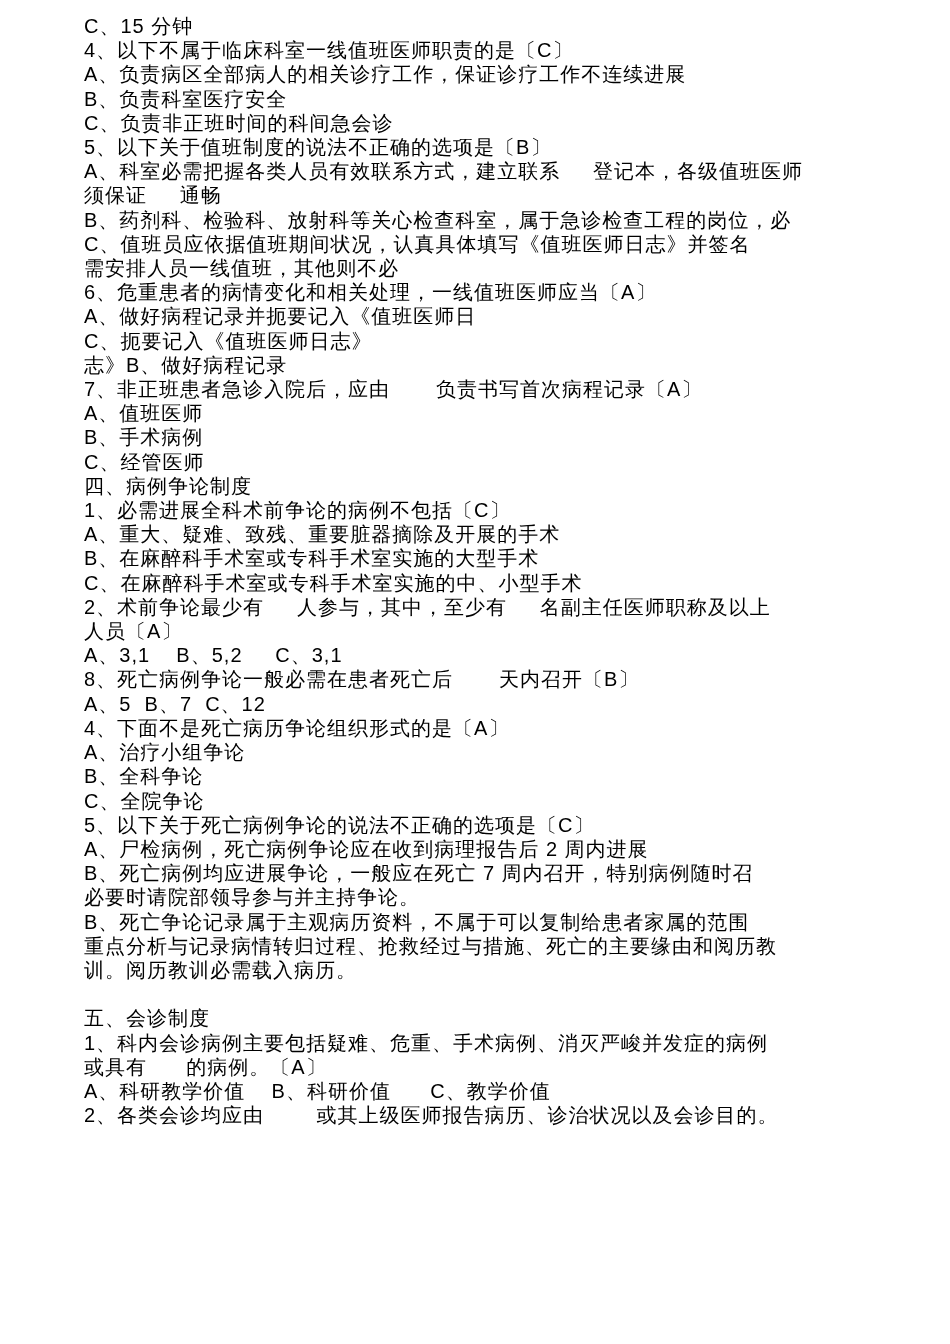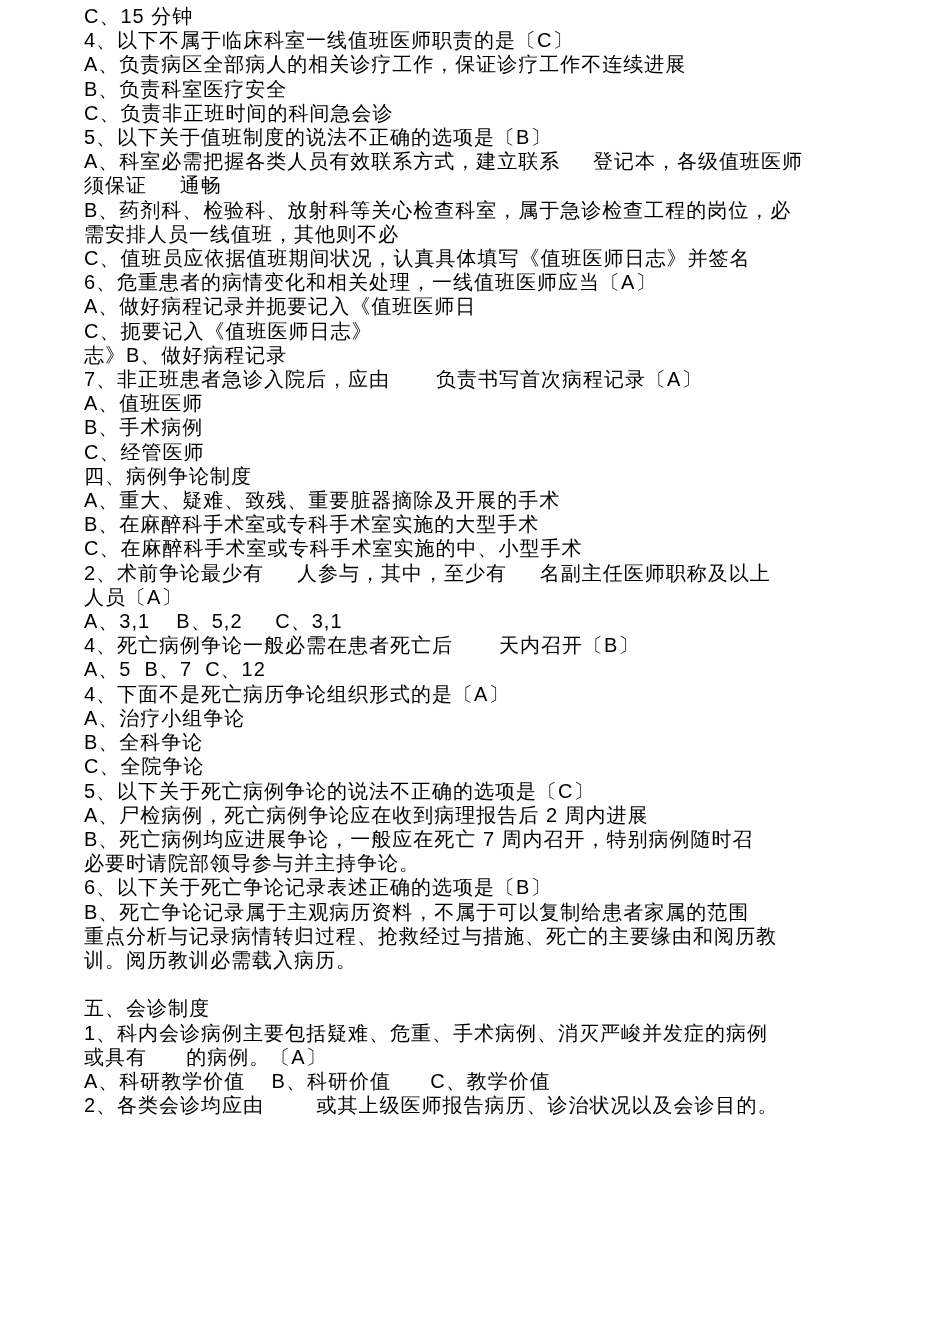--- a/index.html
+++ b/index.html
@@ -6,21 +6,21 @@
     margin: 0;
     padding: 0;
     background: #ffffff;
   }
   .page {
     position: relative;
     width: 892px;
     height: 1344px;
     background: #ffffff;
     box-sizing: border-box;
-    padding: 4px 38px 0 84px;
+    padding: 14px 38px 0 84px;
     overflow: hidden;
     border-radius: 10px;
   }
   .doc-lines {
     width: 100%;
   }
   .line {
     font-family: "Liberation Sans", "DejaVu Sans", sans-serif;
     font-size: 20px;
     line-height: 24.2px;
@@ -38,48 +38,48 @@
   <div class="doc-lines">
       <div class="line">C、15 分钟</div>
       <div class="line">4、以下不属于临床科室一线值班医师职责的是〔C〕</div>
       <div class="line">A、负责病区全部病人的相关诊疗工作，保证诊疗工作不连续进展</div>
       <div class="line">B、负责科室医疗安全</div>
       <div class="line">C、负责非正班时间的科间急会诊</div>
       <div class="line">5、以下关于值班制度的说法不正确的选项是〔B〕</div>
       <div class="line">A、科室必需把握各类人员有效联系方式，建立联系     登记本，各级值班医师</div>
       <div class="line">须保证     通畅</div>
       <div class="line">B、药剂科、检验科、放射科等关心检查科室，属于急诊检查工程的岗位，必</div>
+      <div class="line">C、值班员应依据值班期间状况，认真具体填写《值班医师日志》并签名</div>
       <div class="line">需安排人员一线值班，其他则不必</div>
-      <div class="line">C、值班员应依据值班期间状况，认真具体填写《值班医师日志》并签名</div>
       <div class="line">6、危重患者的病情变化和相关处理，一线值班医师应当〔A〕</div>
       <div class="line">A、做好病程记录并扼要记入《值班医师日</div>
       <div class="line">C、扼要记入《值班医师日志》</div>
       <div class="line">志》B、做好病程记录</div>
       <div class="line">7、非正班患者急诊入院后，应由       负责书写首次病程记录〔A〕</div>
       <div class="line">A、值班医师</div>
       <div class="line">B、手术病例</div>
       <div class="line">C、经管医师</div>
       <div class="line">四、病例争论制度</div>
+      <div class="line">1、必需进展全科术前争论的病例不包括〔C〕</div>
       <div class="line">A、重大、疑难、致残、重要脏器摘除及开展的手术</div>
       <div class="line">B、在麻醉科手术室或专科手术室实施的大型手术</div>
       <div class="line">C、在麻醉科手术室或专科手术室实施的中、小型手术</div>
       <div class="line">2、术前争论最少有     人参与，其中，至少有     名副主任医师职称及以上</div>
       <div class="line">人员〔A〕</div>
       <div class="line">A、3,1    B、5,2     C、3,1</div>
-      <div class="line">4、死亡病例争论一般必需在患者死亡后       天内召开〔B〕</div>
+      <div class="line">8、死亡病例争论一般必需在患者死亡后       天内召开〔B〕</div>
       <div class="line">A、5  B、7  C、12</div>
       <div class="line">4、下面不是死亡病历争论组织形式的是〔A〕</div>
       <div class="line">A、治疗小组争论</div>
       <div class="line">B、全科争论</div>
       <div class="line">C、全院争论</div>
       <div class="line">5、以下关于死亡病例争论的说法不正确的选项是〔C〕</div>
       <div class="line">A、尸检病例，死亡病例争论应在收到病理报告后 2 周内进展</div>
       <div class="line">B、死亡病例均应进展争论，一般应在死亡 7 周内召开，特别病例随时召</div>
       <div class="line">必要时请院部领导参与并主持争论。</div>
-      <div class="line">6、以下关于死亡争论记录表述正确的选项是〔B〕</div>
       <div class="line">B、死亡争论记录属于主观病历资料，不属于可以复制给患者家属的范围</div>
       <div class="line">重点分析与记录病情转归过程、抢救经过与措施、死亡的主要缘由和阅历教</div>
       <div class="line">训。阅历教训必需载入病历。</div>
       <div class="line"></div>
       <div class="line">五、会诊制度</div>
       <div class="line">1、科内会诊病例主要包括疑难、危重、手术病例、消灭严峻并发症的病例</div>
       <div class="line">或具有      的病例。〔A〕</div>
       <div class="line">A、科研教学价值    B、科研价值      C、教学价值</div>
       <div class="line">2、各类会诊均应由        或其上级医师报告病历、诊治状况以及会诊目的。</div>
     </div>

